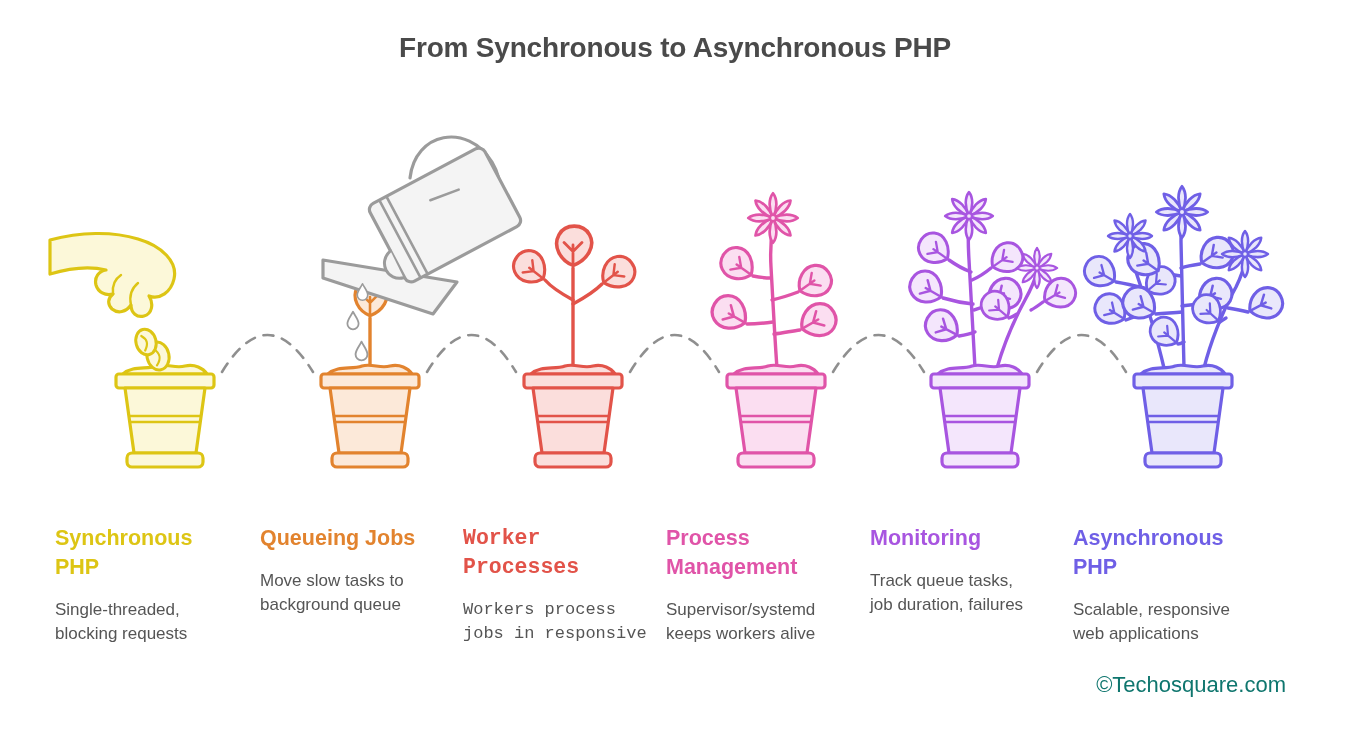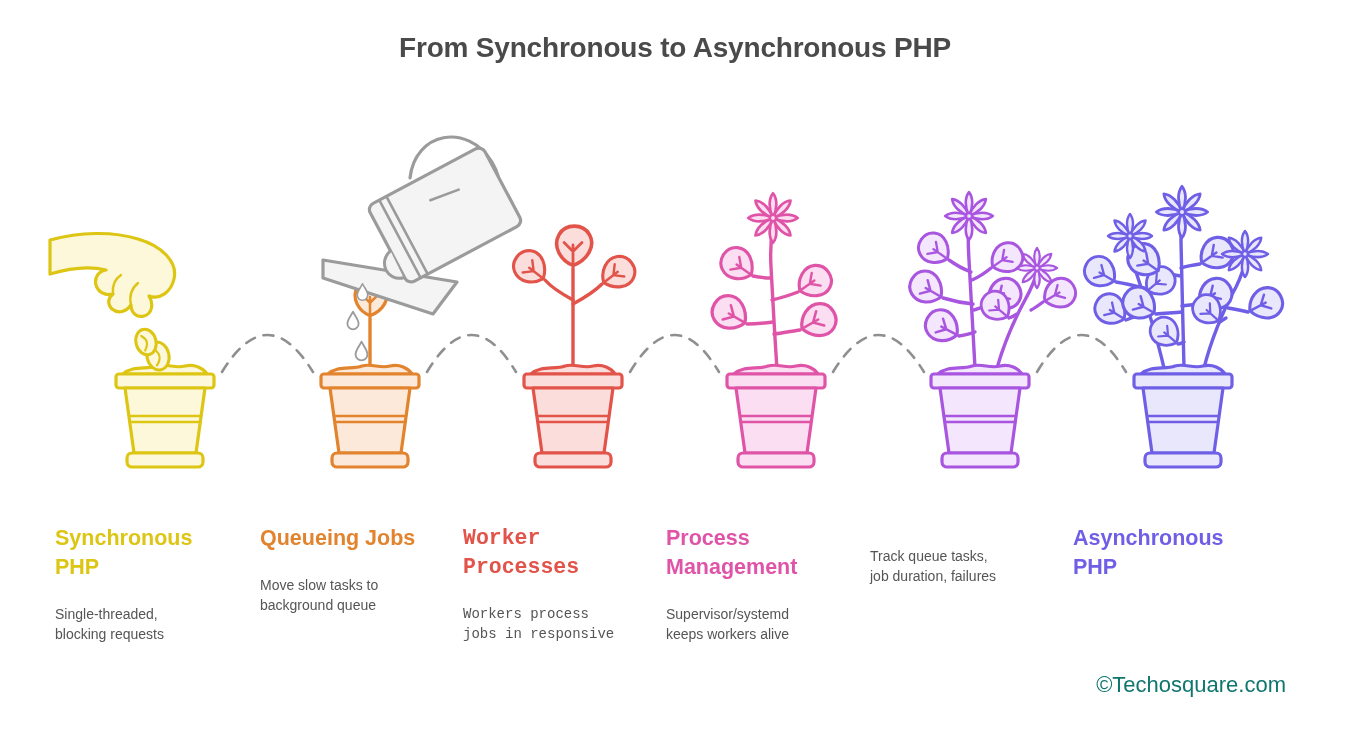--- a/index.html
+++ b/index.html
@@ -37,22 +37,22 @@
     width: 220px;
   }
   .stage-title {
     font-size: 21.5px;
     font-weight: 700;
     line-height: 1.35;
     white-space: pre-line;
     color: var(--c);
   }
   .stage-desc {
-    margin-top: 23px;
-    font-size: 14px;
+    margin-top: 16px;
+    font-size: 17px;
     line-height: 1.4;
     white-space: pre-line;
     color: var(--desc-c, #555);
   }
   .watermark {
     position: absolute;
     top: 672px;
     right: 64px;
     font-size: 22px;
     color: #0f766e;
@@ -305,22 +305,25 @@
     <div class="stage-desc">Workers process
 jobs in responsive</div>
   </div>
   <div class="stage-text" style="left: 666px; top: 524px; --c: #e054a8; --f: #fbdef1; color: rgb(224, 84, 168);">
     <div class="stage-title">Process
 Management</div>
     <div class="stage-desc">Supervisor/systemd
 keeps workers alive</div>
   </div>
   <div class="stage-text" style="left: 870px; top: 524px; --c: #a855e0; --f: #f4e6fc; color: rgb(168, 85, 224);">
+    <div class="stage-title">Monitoring</div>
     <div class="stage-desc">Track queue tasks,
 job duration, failures</div>
   </div>
   <div class="stage-text" style="left: 1073px; top: 524px; --c: #6f5fe6; --f: #e9e7fb; color: rgb(111, 95, 230);">
     <div class="stage-title">Asynchronous
 PHP</div>
+    <div class="stage-desc">Scalable, responsive
+web applications</div>
   </div>
 
   <div class="watermark">©Techosquare.com</div>
 </div>
 
 </body></html>

